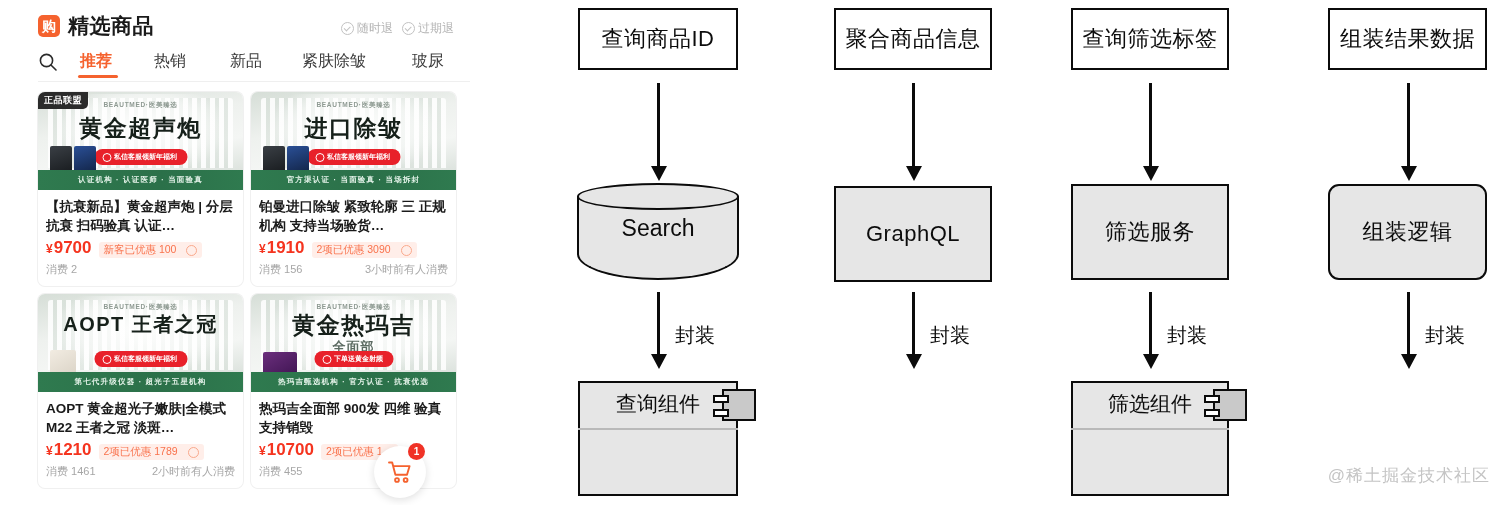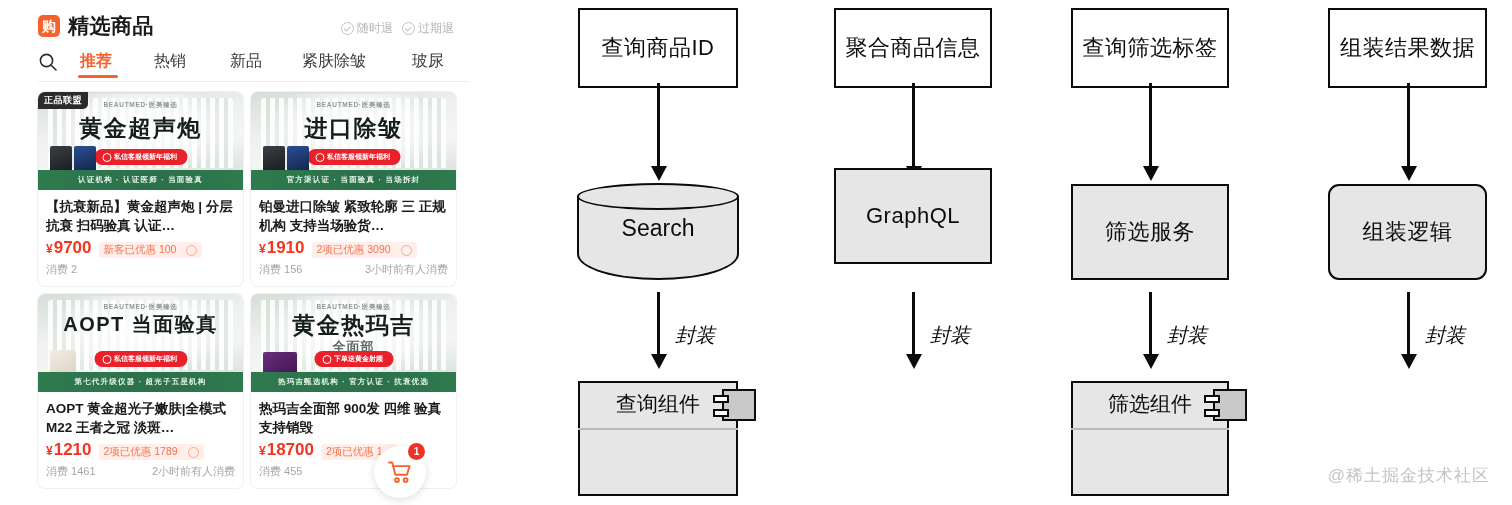--- a/index.html
+++ b/index.html
@@ -328,21 +328,21 @@
     align-items: center;
     justify-content: center;
     color: #0c0c0c;
     font-size: 22px;
     letter-spacing: 0.5px;
     white-space: nowrap;
   }
   .node.rect-plain {
     border: 2.5px solid #0b0b0b;
     background: #ffffff;
-    height: 80px;
+    height: 62px;
   }
   .node.rect-fill {
     border: 2.5px solid #0b0b0b;
     background: #e6e6e6;
     height: 96px;
   }
   .cylinder {
     position: absolute;
     box-sizing: border-box;
   }
@@ -383,21 +383,20 @@
     width: 0; height: 0;
     border-left: 8px solid transparent;
     border-right: 8px solid transparent;
     border-top: 15px solid #0b0b0b;
   }
   .arrow-label {
     position: absolute;
     font-size: 20px;
     color: #0c0c0c;
     white-space: nowrap;
-    font-style: italic;
   }
 
   
   .component-node { position: absolute; }
   .comp-outer {
     position: absolute;
     left: 0; top: 0;
     width: 100%; height: 100%;
     border: 2.5px solid #0b0b0b;
     background: #e6e6e6;
@@ -546,21 +545,21 @@
           <span>3小时前有人消费</span>
         </div>
       </div>
     </div>
 
     <div class="product-card">
       <div class="card-banner">
         <div class="banner-pillars"></div>
         <div class="banner-white-wash"></div>
         <div class="banner-brand">BEAUTMED·医美臻选</div>
-        <div class="banner-title two-line">AOPT 当面验真</div>
+        <div class="banner-title two-line">AOPT 王者之冠</div>
         <div class="banner-pill">
           <span class="pill-dot"></span>
           <span>私信客服领新年福利</span>
         </div>
         <div class="banner-device cream"></div>
         <div class="banner-footer">第七代升级仪器 · 超光子五星机构</div>
       </div>
       <div class="card-body">
         <div class="card-name">AOPT 黄金超光子嫩肤|全模式 M22 王者之冠 淡斑…</div>
         <div class="card-price-row">
@@ -587,21 +586,21 @@
         <div class="banner-pill">
           <span class="pill-dot"></span>
           <span>下单送黄金射频</span>
         </div>
         <div class="banner-device purple"></div>
         <div class="banner-footer">热玛吉甄选机构 · 官方认证 · 抗衰优选</div>
       </div>
       <div class="card-body">
         <div class="card-name">热玛吉全面部 900发 四维 验真 支持销毁</div>
         <div class="card-price-row">
-          <span class="price"><span class="yen">¥</span><span>18700</span></span>
+          <span class="price"><span class="yen">¥</span><span>10700</span></span>
           <span class="promo-chip">
             <span>2项已优惠 1…</span>
           </span>
         </div>
         <div class="card-meta-row">
           <span>消费 455</span>
           <span></span>
         </div>
       </div>
     </div>
@@ -638,21 +637,21 @@
     <div class="comp-label">查询组件</div>
     <div class="comp-icon">
       <span class="tab t1"></span>
       <span class="tab t2"></span>
     </div>
   </div>
 
   <div class="node rect-plain" style="left:364px; top:8px; width:158px;">聚合商品信息</div>
   <div class="arrow-line" style="left:442px; top:83px; height:85px;"></div>
   <div class="arrow-head" style="left:435.5px; top:166px;"></div>
-  <div class="node rect-fill" style="left:364px; top:168px; width:158px;">GraphQL</div>
+  <div class="node rect-fill" style="left:364px; top:186px; width:158px;">GraphQL</div>
   <div class="arrow-line" style="left:442px; top:292px; height:65px;"></div>
   <div class="arrow-head" style="left:435.5px; top:354px;"></div>
   <div class="arrow-label" style="left:460px; top:322px;">封装</div>
 
   <div class="node rect-plain" style="left:601px; top:8px; width:158px;">查询筛选标签</div>
   <div class="arrow-line" style="left:679px; top:83px; height:85px;"></div>
   <div class="arrow-head" style="left:672.5px; top:166px;"></div>
   <div class="node rect-fill" style="left:601px; top:184px; width:158px;">筛选服务</div>
   <div class="arrow-line" style="left:679px; top:292px; height:65px;"></div>
   <div class="arrow-head" style="left:672.5px; top:354px;"></div>

